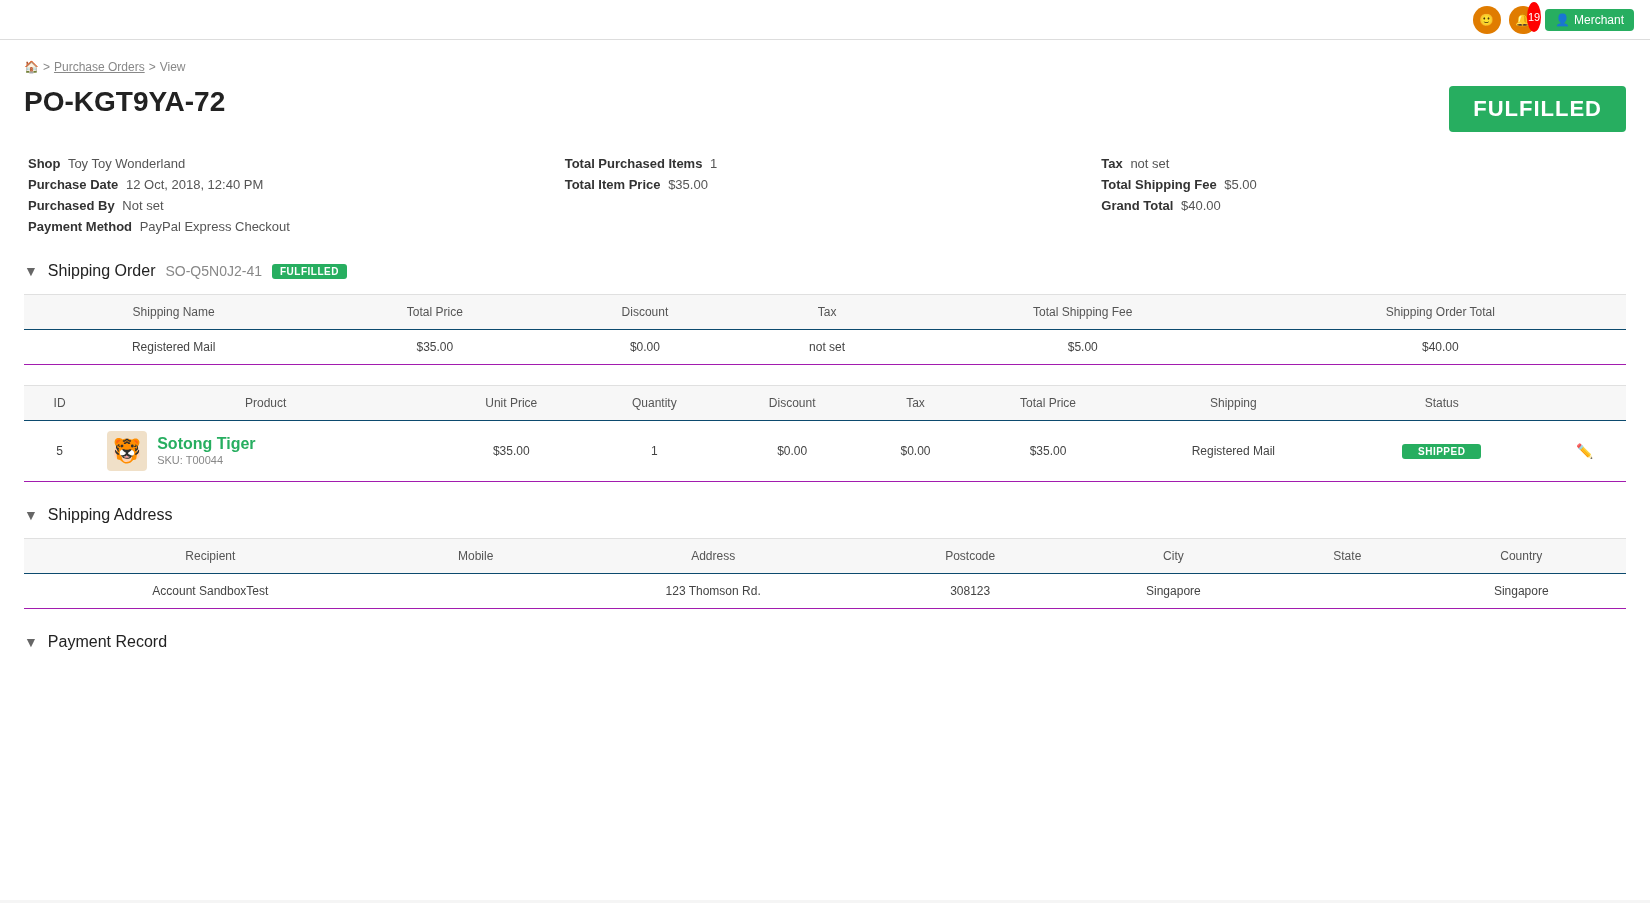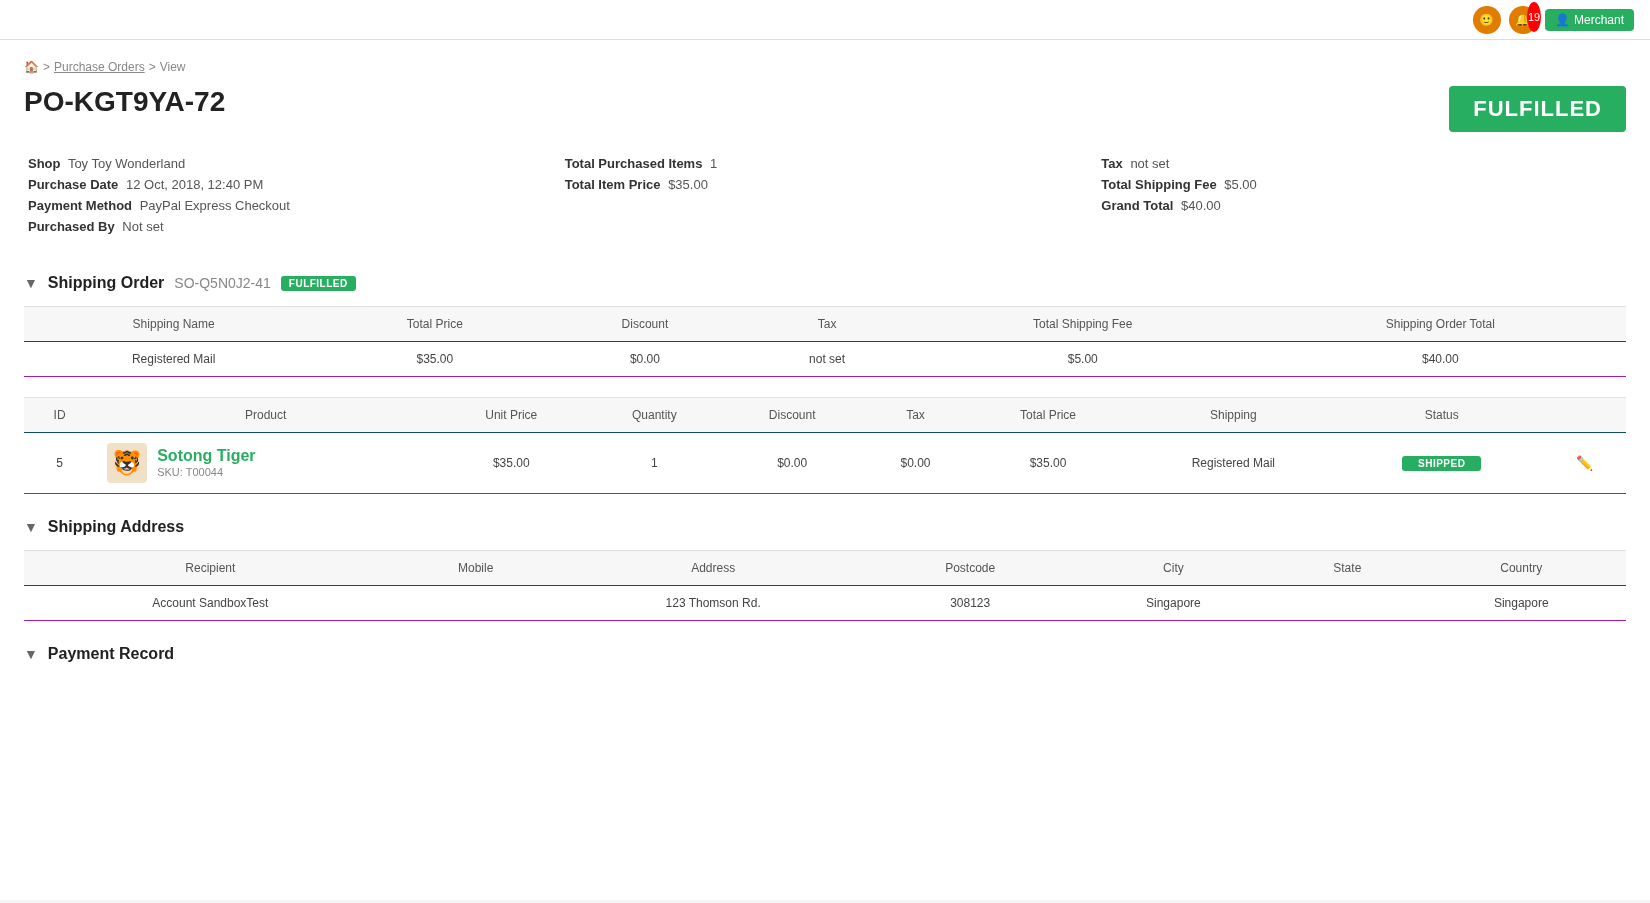--- a/index.html
+++ b/index.html
@@ -95,39 +95,39 @@
       font-size: 22px;
       font-weight: bold;
       padding: 10px 24px;
       border-radius: 4px;
       letter-spacing: 1px;
     }
     .info-grid {
       display: grid;
       grid-template-columns: 1fr 1fr 1fr;
       gap: 14px 16px;
-      margin-bottom: 40px;
+      margin-bottom: 28px;
       padding: 0 4px;
     }
     .info-col { display: flex; flex-direction: column; gap: 6px; }
     .info-row { font-size: 13px; color: #333; }
     .info-label { font-weight: bold; margin-right: 4px; }
     .info-value { color: #555; }
 
     .section-header {
       display: flex;
       align-items: center;
       gap: 10px;
       margin-bottom: 14px;
       margin-top: 8px;
       cursor: pointer;
     }
     .section-title {
       font-size: 16px;
-      font-weight: bold;
+      font-weight: normal;
       color: #222;
     }
     .section-id {
       font-size: 14px;
       color: #888;
       font-weight: normal;
     }
     .chevron-icon {
       font-size: 14px;
       color: #666;
@@ -252,26 +252,26 @@
     <div class="info-col">
       <div class="info-row">
         <span class="info-label">Shop</span>
         <span class="info-value">Toy Toy Wonderland</span>
       </div>
       <div class="info-row">
         <span class="info-label">Purchase Date</span>
         <span class="info-value">12 Oct, 2018, 12:40 PM</span>
       </div>
       <div class="info-row">
+        <span class="info-label">Purchased By</span>
+        <span class="info-value">Not set</span>
+      </div>
+      <div class="info-row">
         <span class="info-label">Payment Method</span>
         <span class="info-value">PayPal Express Checkout</span>
-      </div>
-      <div class="info-row">
-        <span class="info-label">Purchased By</span>
-        <span class="info-value">Not set</span>
       </div>
     </div>
     <div class="info-col">
       <div class="info-row">
         <span class="info-label">Total Purchased Items</span>
         <span class="info-value">1</span>
       </div>
       <div class="info-row">
         <span class="info-label">Total Item Price</span>
         <span class="info-value">$35.00</span>

